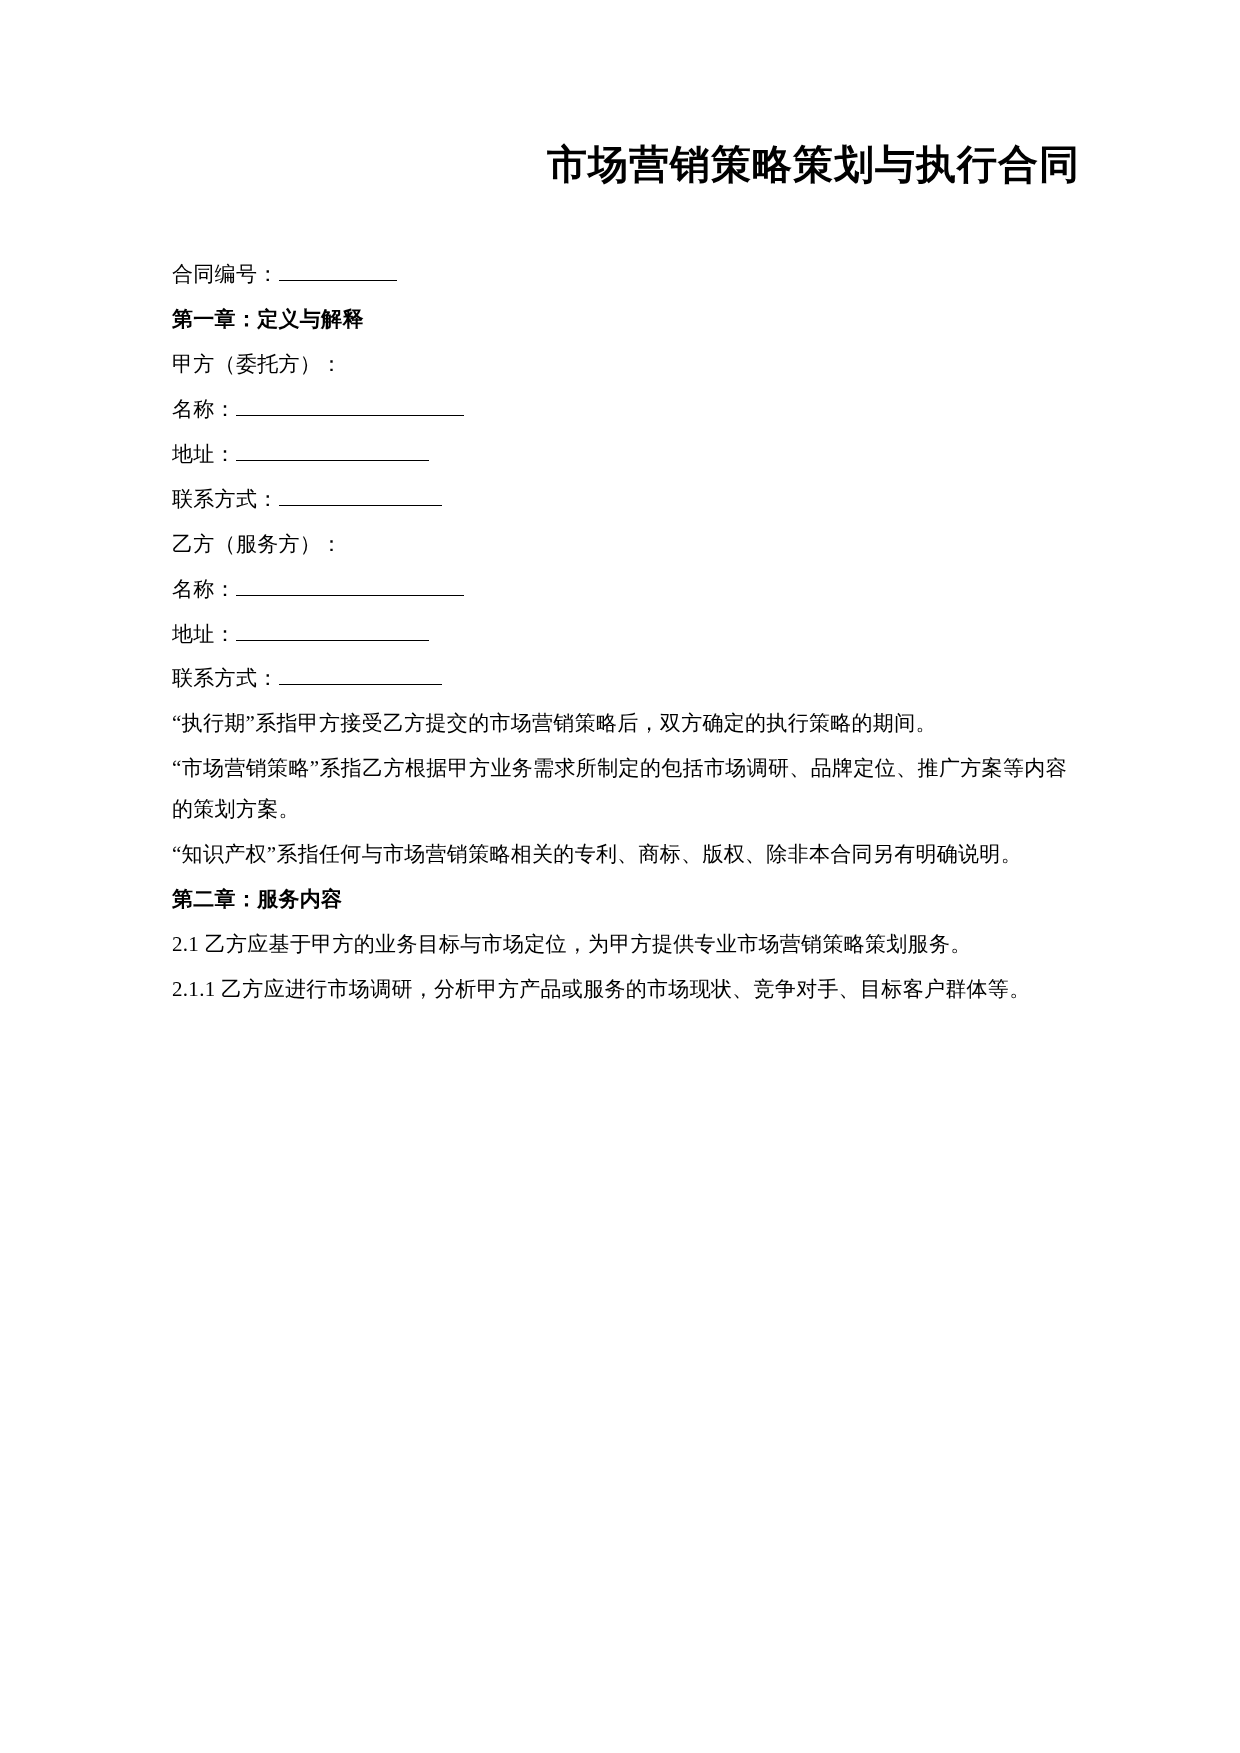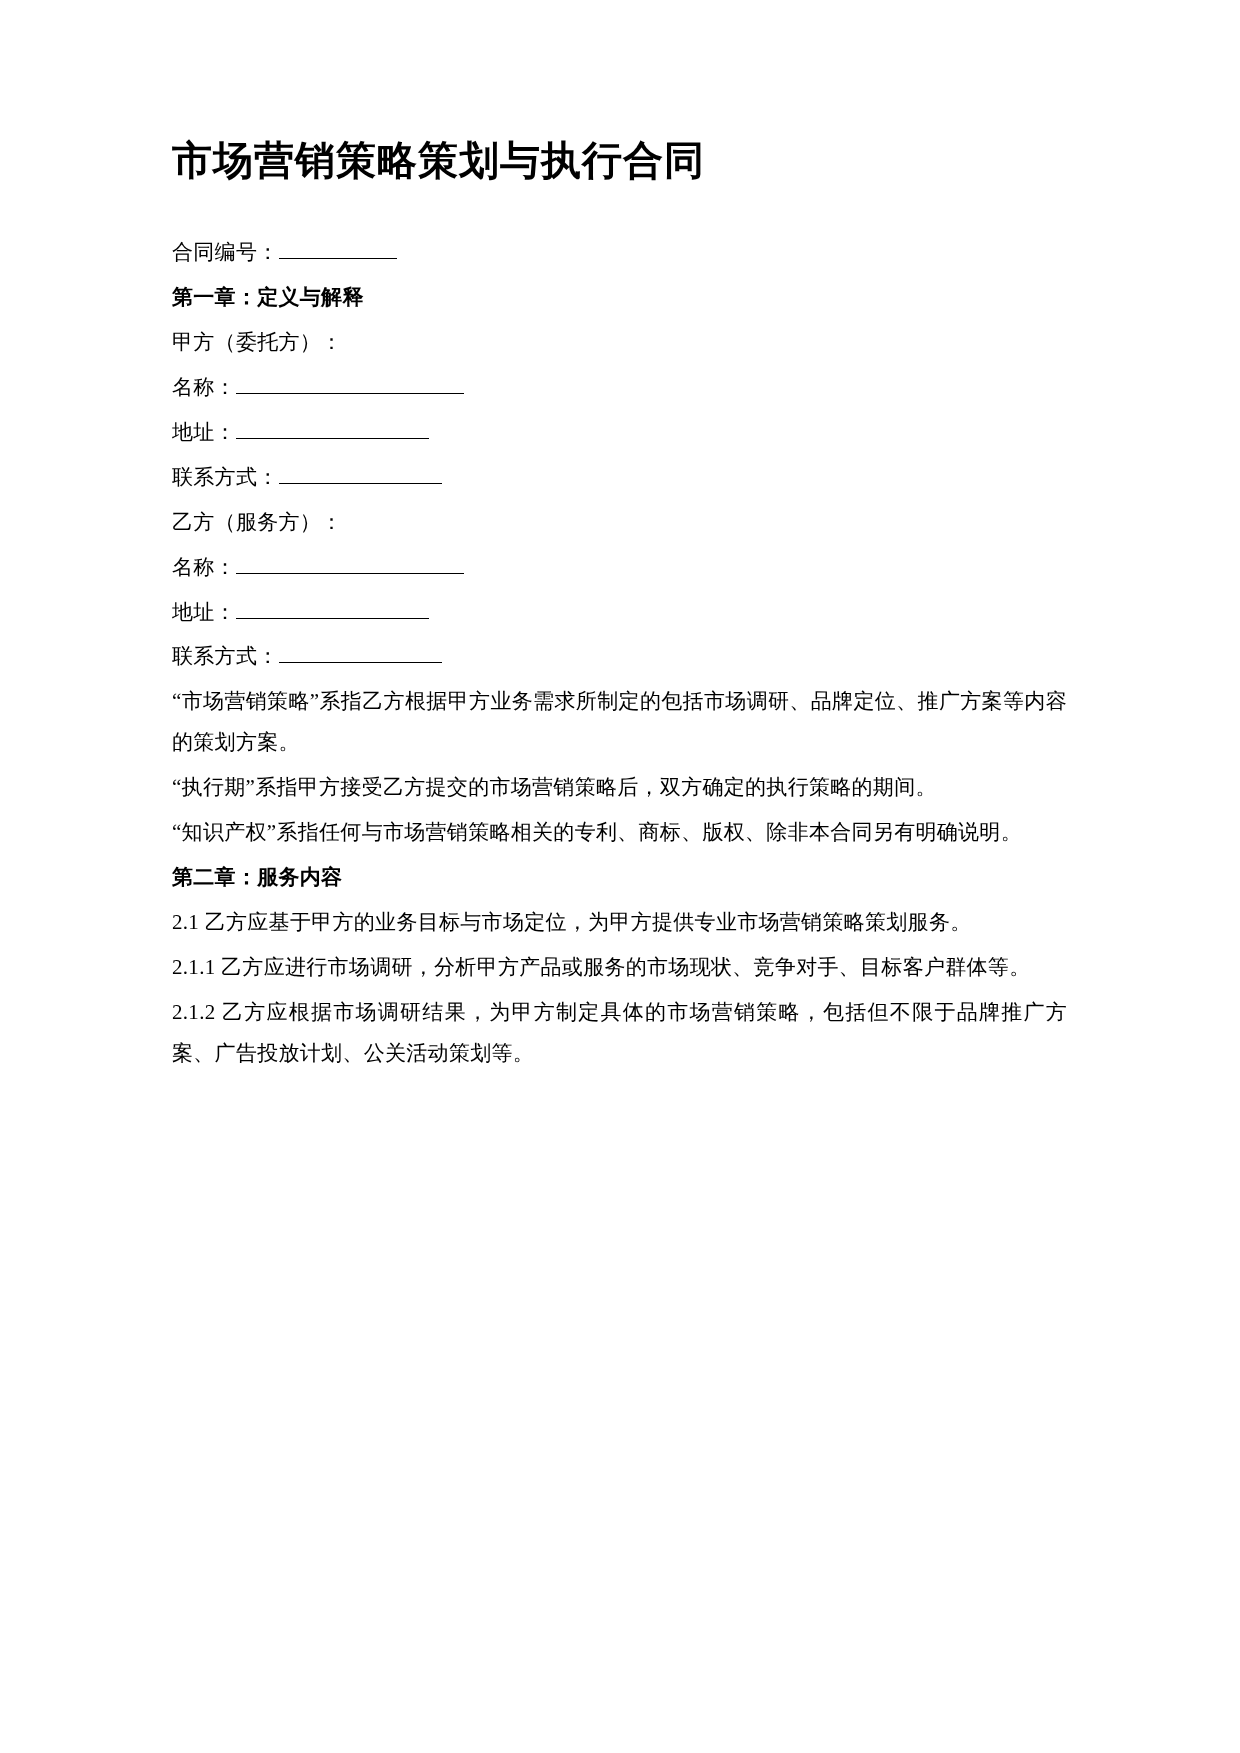--- a/index.html
+++ b/index.html
@@ -15,26 +15,26 @@
     overflow: hidden;
   }
   .page {
     width: 1240px;
     height: 1753px;
     box-sizing: border-box;
     padding: 120px 160px 0 172px;
     position: relative;
   }
   .doc-title {
-    font-family: Liberation Mono, monospace;
+    font-family: Liberation Sans, sans-serif;
     font-size: 40px;
     font-weight: 700;
-    text-align: left;
+    text-align: right;
     letter-spacing: 1px;
-    margin: 18px 0 42px 0;
+    margin: 18px 0 64px 0;
     line-height: 1.3;
   }
   .para {
     font-size: 21px;
     line-height: 1.95;
     margin: 0 13px 4px 0;
     text-align: justify;
     letter-spacing: 0.3px;
   }
   .para.heading {
@@ -86,23 +86,22 @@
   </p>
 
   <p class="para">
     <span>地址：</span><span class="blank b-195"></span>
   </p>
 
   <p class="para">
     <span>联系方式：</span><span class="blank b-165"></span>
   </p>
 
+  <p class="para">“执行期”系指甲方接受乙方提交的市场营销策略后，双方确定的执行策略的期间。</p>
   <p class="para">“市场营销策略”系指乙方根据甲方业务需求所制定的包括市场调研、品牌定位、推广方案等内容的策划方案。</p>
-  <p class="para">“执行期”系指甲方接受乙方提交的市场营销策略后，双方确定的执行策略的期间。</p>
   <p class="para">“知识产权”系指任何与市场营销策略相关的专利、商标、版权、除非本合同另有明确说明。</p>
 
   <p class="para heading">第二章：服务内容</p>
 
   <p class="para">2.1 乙方应基于甲方的业务目标与市场定位，为甲方提供专业市场营销策略策划服务。</p>
   <p class="para">2.1.1 乙方应进行市场调研，分析甲方产品或服务的市场现状、竞争对手、目标客户群体等。</p>
-  <p class="para">2.1.2 乙方应根据市场调研结果，为甲方制定具体的市场营销策略，包括但不限于品牌推广方案、广告投放计划、公关活动策划等。</p>
 
 </div>
 
 </body></html>

